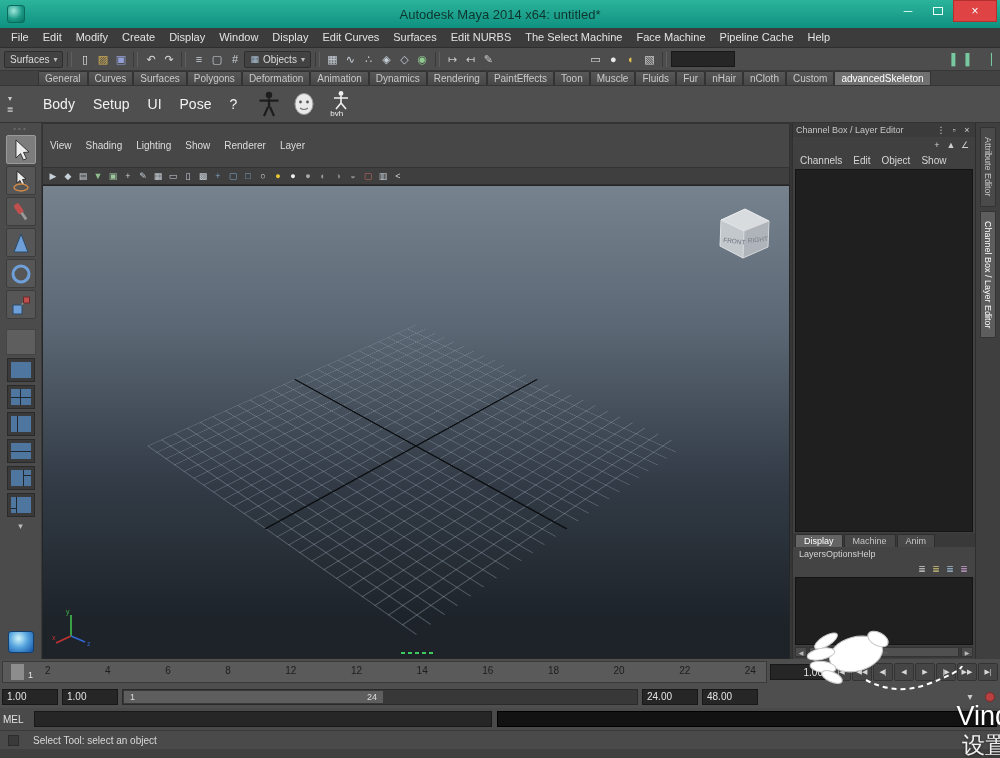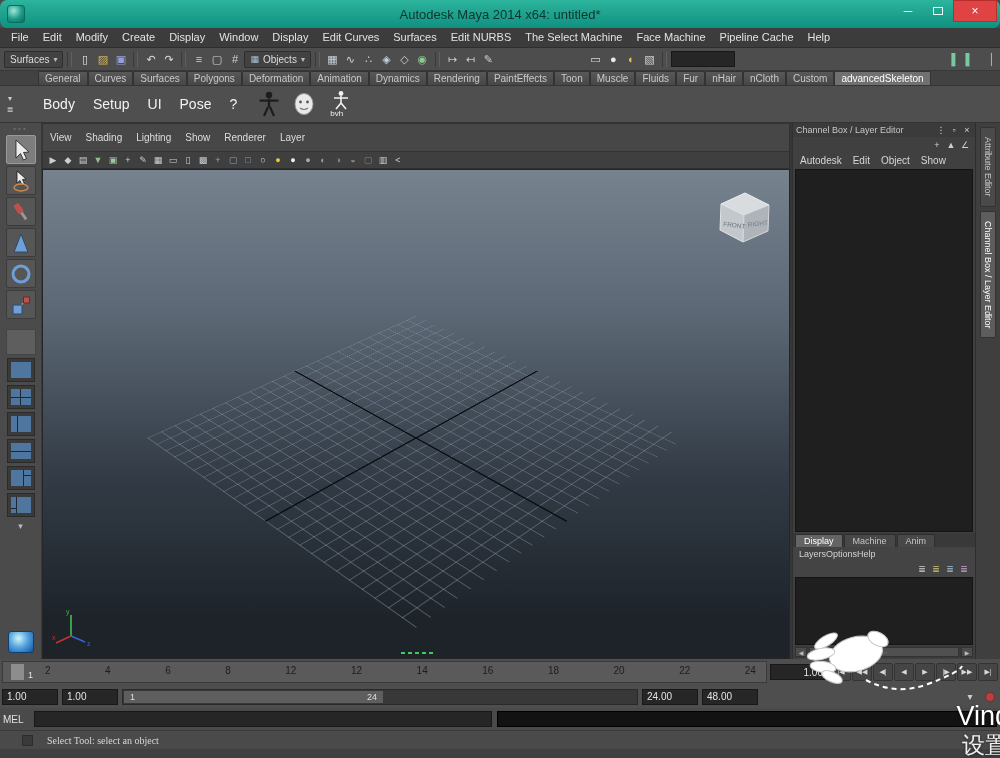--- a/index.html
+++ b/index.html
@@ -1,21 +1,21 @@
 <!DOCTYPE html>
 <html><head>
 <meta charset="utf-8">
 <style>
 *{margin:0;padding:0;box-sizing:border-box;}
 html,body{width:1000px;height:758px;overflow:hidden;}
 body{font-family:"Liberation Sans","DejaVu Sans",sans-serif;background:#333;}
 .window{width:1000px;height:758px;display:flex;flex-direction:column;background:#4a4a4a;position:relative;}
 
 
-.titlebar{flex:0 0 28px;background:linear-gradient(#2cb49c,#0f9180);display:flex;align-items:center;position:relative;border-radius:7px;}
+.titlebar{flex:0 0 28px;background:linear-gradient(#2cb49c,#0f9180);display:flex;align-items:center;position:relative;}
 .app-icon{width:18px;height:18px;margin-left:7px;border-radius:3px;background:radial-gradient(circle at 35% 30%,#9fe8da,#1b9a87 55%,#0a6f5f);border:1px solid #0b6c5d;}
 .title-text{position:absolute;left:0;right:0;text-align:center;font-size:13px;color:#0d352e;}
 .win-btns{position:absolute;right:3px;top:0;display:flex;height:22px;}
 .wb{width:30px;display:flex;align-items:center;justify-content:center;color:#eafff8;font-size:12px;}
 .wb .maxbox{width:10px;height:8px;border:1px solid #eafff8;display:block;}
 .wb.close{width:44px;background:#e04343;border:1px solid #b52f2f;color:#fff;}
 
 
 .menubar{flex:0 0 19px;background:#3c3c3c;border-bottom:1px solid #2e2e2e;display:flex;align-items:center;padding-left:4px;}
 .menu-item{font-size:11px;color:#e2e2e2;padding:0 7px;line-height:19px;white-space:nowrap;}
@@ -61,21 +61,21 @@
 .lay.l3 i{background:linear-gradient(#1f2730 0 0) 35% 0/1px 100% no-repeat,#4f769f;}
 .lay.l4 i{background:linear-gradient(#1f2730 0 0) 0 55%/100% 1px no-repeat,#4f769f;}
 .lay.l5 i{background:linear-gradient(#1f2730 0 0) 65% 0/1px 100% no-repeat,linear-gradient(#1f2730 0 0) 100% 30%/35% 1px no-repeat,#4f769f;}
 .lay.l6 i{background:linear-gradient(#1f2730 0 0) 30% 0/1px 100% no-repeat,linear-gradient(#1f2730 0 0) 0 70%/30% 1px no-repeat,#4f769f;}
 .tb-chev{color:#bbb;font-size:9px;margin-top:4px;}
 .maya-face{width:26px;height:22px;border-radius:3px;margin-top:auto;margin-bottom:6px;background:radial-gradient(circle at 40% 32%,#c2ecf5 6%,#58a6e0 45%,#1d5fae 90%);border:1px solid #123f6f;}
 
 
 .center{flex:1;display:flex;flex-direction:column;min-width:0;border-right:2px solid #363636;}
 .panel-menubar{flex:0 0 14px;background:#474747;border:1px solid #333;display:flex;align-items:center;}
-.pmenu-item{font-size:10px;color:#ddd;padding:8px 7px;white-space:nowrap;}
+.pmenu-item{font-size:10px;color:#ddd;padding:16px 7px;white-space:nowrap;}
 .panel-toolbar{flex:0 0 17px;background:#3f3f3f;border:1px solid #2f2f2f;border-top:none;display:flex;align-items:center;gap:1px;padding:0 3px;overflow:hidden;}
 .pt-ico{width:14px;height:14px;display:flex;align-items:center;justify-content:center;font-size:9px;}
 .vp-canvas{flex:1;position:relative;overflow:hidden;border:1px solid #262626;background:linear-gradient(#76828e,#5b6774 30%,#333c47 62%,#1d2329 92%);}
 .grid-scene{position:absolute;inset:0;perspective:1100px;perspective-origin:50% 30%;}
 .grid-plane{position:absolute;left:50%;top:55%;width:380px;height:380px;transform:translate(-50%,-50%) rotateX(63deg) rotateZ(45deg);
 background:
  linear-gradient(rgba(8,10,12,.92),rgba(8,10,12,.92)) 50% 50%/100% 2px no-repeat,
  linear-gradient(90deg,rgba(8,10,12,.92),rgba(8,10,12,.92)) 50% 50%/2px 100% no-repeat,
  repeating-linear-gradient(0deg,rgba(160,175,190,.38) 0 1px,transparent 1px 15.83px),
  repeating-linear-gradient(90deg,rgba(160,175,190,.38) 0 1px,transparent 1px 15.83px);}
@@ -128,21 +128,21 @@
 .rs-ico{width:16px;height:16px;display:flex;align-items:center;justify-content:center;font-size:10px;color:#ccc;}
 .autokey{width:10px;height:10px;border-radius:50%;background:#b84040;border:1px solid #7e2a2a;}
 
 
 .cmdbar{flex:0 0 22px;background:#4a4a4a;display:flex;align-items:center;padding:0 3px;gap:5px;}
 .cmd-label{font-size:10px;color:#e2e2e2;width:26px;}
 .cmd-input{width:458px;}
 .cmd-output{flex:1;height:16px;background:#121212;border:1px solid #000;}
 
 
-.helpbar{flex:0 0 19px;background:#4a4a4a;border-top:1px solid #3a3a3a;display:flex;align-items:center;padding-left:22px;font-family:Liberation Serif, serif;}
+.helpbar{flex:0 0 19px;background:#4a4a4a;border-top:1px solid #3a3a3a;display:flex;align-items:center;padding-left:8px;}
 .help-ico{width:11px;height:11px;background:#3a3a3a;border:1px solid #2c2c2c;margin-right:14px;}
 .help-text{font-size:10px;color:#d8d8d8;}
 .bottom-strip{flex:0 0 9px;background:#404040;}
 
 
 .watermark{position:absolute;inset:0;pointer-events:none;}
 .wm-hand{position:absolute;right:36px;bottom:58px;}
 .wm-t1{position:absolute;right:-10px;bottom:26px;font-size:27px;color:#fff;text-shadow:0 1px 3px rgba(0,0,0,.5);}
 .wm-t2{position:absolute;right:-8px;bottom:-3px;font-size:23px;color:rgba(255,255,255,.92);text-shadow:0 1px 3px rgba(0,0,0,.5);}
 </style>
@@ -433,21 +433,21 @@
         <span class="cb-hico">⋮</span>
         <span class="cb-hico">▫</span>
         <span class="cb-hico">×</span>
       </div>
       <div class="cb-toolrow">
           <span class="cb-hico" style="color: rgb(207, 207, 207);">+</span>
           <span class="cb-hico" style="color: rgb(207, 207, 207);">▲</span>
           <span class="cb-hico" style="color: rgb(207, 207, 207);">∠</span>
         </div>
       <div class="cb-menus">
-          <span class="cb-menu">Autodesk</span>
+          <span class="cb-menu">Channels</span>
           <span class="cb-menu">Edit</span>
           <span class="cb-menu">Object</span>
           <span class="cb-menu">Show</span>
         </div>
       <div class="cb-content"></div>
       <div class="lay-tabs">
           <span class="lay-tab">Display</span>
           <span class="lay-tab">Machine</span>
           <span class="lay-tab">Anim</span>
         </div>

